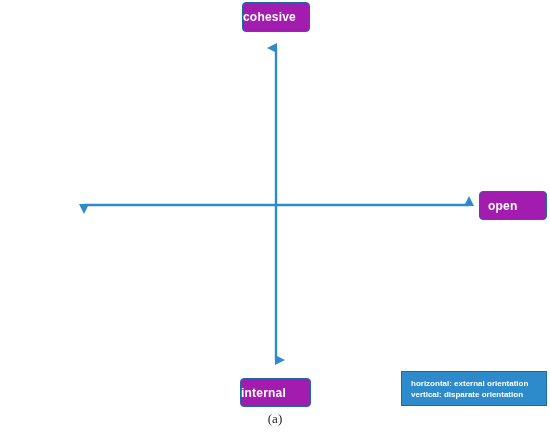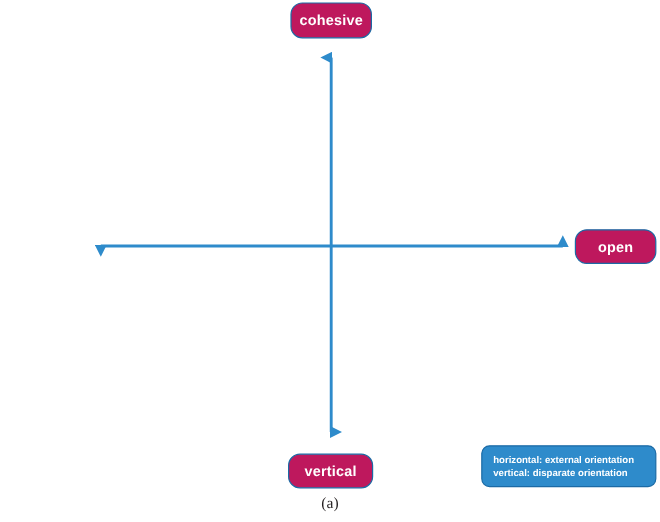--- a/index.html
+++ b/index.html
@@ -20,66 +20,66 @@
   #axes-svg {
     position: absolute;
     left: 0;
     top: 0;
     width: 550px;
     height: 435px;
   }
   .node-box {
     position: absolute;
     box-sizing: border-box;
-    background: #be185d;
+    background: #a21caf;
     border: 1px solid #1b6aa5;
-    border-radius: 10px;
+    border-radius: 4px;
     color: #ffffff;
     font-weight: bold;
     font-size: 12px;
     display: flex;
     align-items: center;
-    justify-content: center;
     letter-spacing: 0.2px;
     z-index: 3;
   }
   #node-cohesive {
     left: 242px;
     top: 2px;
     width: 68px;
     height: 30px;
   }
   #node-closed {
     left: 3px;
     top: 191px;
     width: 69px;
     height: 29px;
   }
   #node-open {
     left: 479px;
     top: 191px;
     width: 68px;
     height: 29px;
+    padding-left: 8px;
   }
   #node-disparate {
     left: 240px;
     top: 378px;
     width: 71px;
     height: 29px;
   }
   #legend-box {
     position: absolute;
     left: 401px;
     top: 371px;
     width: 146px;
     height: 35px;
     box-sizing: border-box;
     background: #2e8bcb;
     border: 1px solid #1b6aa5;
-    border-radius: 7px;
+    border-radius: 0;
     color: #ffffff;
     font-weight: bold;
     font-size: 8px;
     line-height: 11px;
     display: flex;
     flex-direction: column;
     justify-content: center;
     padding-left: 9px;
     z-index: 3;
   }
@@ -130,21 +130,21 @@
   <div class="node-box" id="node-cohesive">
     <span>cohesive</span>
   </div>
 
 
   <div class="node-box" id="node-open">
     <span>open</span>
   </div>
 
   <div class="node-box" id="node-disparate">
-    <span>vertical</span>
+    <span>internal</span>
   </div>
 
   <div id="legend-box">
     <span class="legend-line">horizontal: external orientation</span>
     <span class="legend-line">vertical: disparate orientation</span>
   </div>
 
   <div id="caption">(a)</div>
 
 </div>

